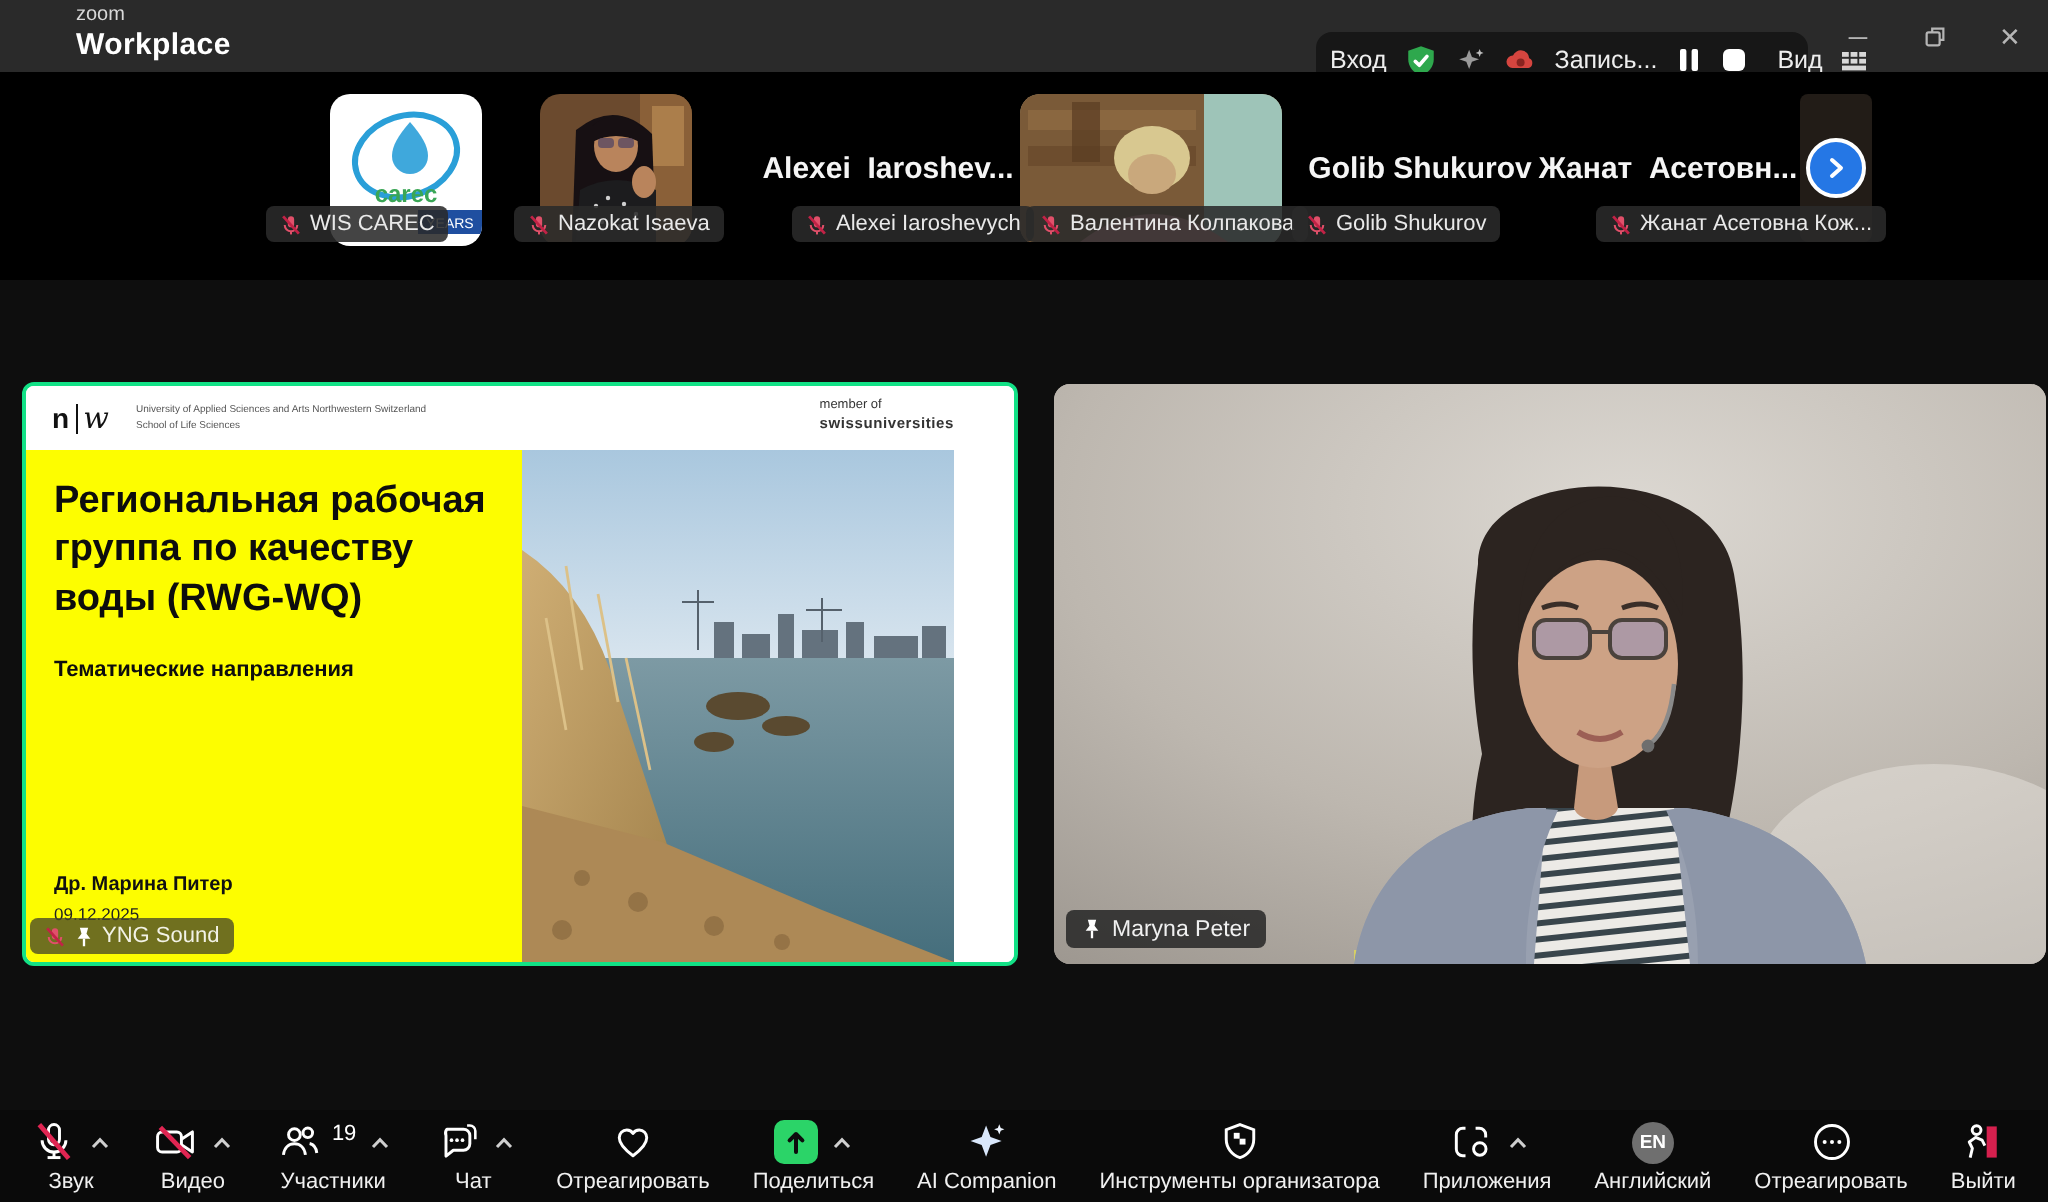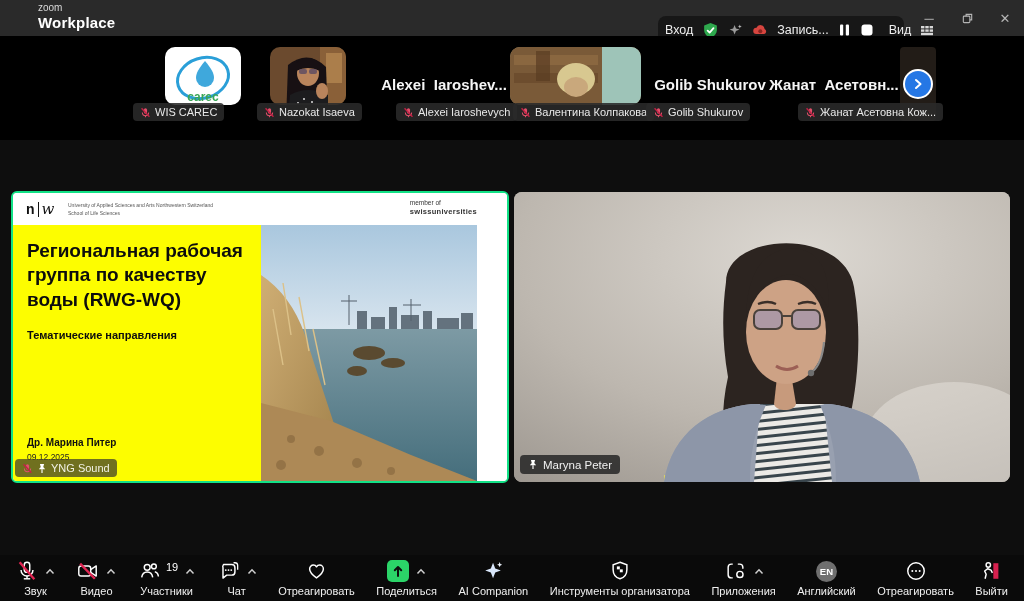--- a/index.html
+++ b/index.html
@@ -10,21 +10,21 @@
   .brand{position:absolute;left:38px;top:3px;color:#fff;line-height:1;}
   .brand .b-small{display:block;font-size:10px;color:#d8d8d8;margin-bottom:2px;}
   .brand .b-large{display:block;font-size:15px;font-weight:700;letter-spacing:.2px;}
   .tb-pill{position:absolute;left:658px;top:4px;width:246px;height:28px;background:#171717;
            border-radius:8px;display:flex;align-items:center;gap:9px;padding:0 7px;box-sizing:border-box;margin-top:12px;}
   .tb-pill .txt{color:#eee;font-size:12.5px;}
   .winbtns{position:absolute;right:0;top:0;height:36px;display:flex;align-items:center;}
   .winbtn{width:38px;height:36px;display:flex;align-items:center;justify-content:center;color:#b5b5b5;font-size:13px;}
   
   .strip{position:absolute;left:0;top:36px;width:1024px;height:104px;background:#000;}
-  .tile{position:absolute;top:11px;height:58px;border-radius:10px;overflow:hidden;}
+  .tile{position:absolute;top:11px;height:76px;border-radius:10px;overflow:hidden;}
   .bigname{position:absolute;top:11px;height:74px;display:flex;align-items:center;justify-content:center;
            color:#f5f5f5;font-size:15px;font-weight:700;white-space:pre;}
   .plabel{position:absolute;top:67px;height:18px;display:flex;align-items:center;gap:4px;
           background:rgba(42,42,42,.88);border-radius:4px;padding:0 7px;color:#e9e9e9;font-size:11px;white-space:nowrap;}
   .nextstrip{position:absolute;left:900px;top:11px;width:36px;height:74px;background:#221c17;border-radius:4px;
              display:flex;align-items:center;justify-content:center;}
   .nextbtn{width:30px;height:30px;border-radius:50%;background:#2577e5;border:2px solid #fff;
            display:flex;align-items:center;justify-content:center;box-sizing:border-box;}
   
   .stage{position:absolute;left:0;top:140px;width:1024px;height:415px;background:#0e0e0e;}
@@ -43,21 +43,21 @@
   .slide-title{position:absolute;left:14px;top:14px;width:226px;color:#0d0d0d;
                font-size:19px;font-weight:800;line-height:1.28;}
   .slide-subtitle{position:absolute;left:14px;top:103px;width:150px;color:#0d0d0d;
                   font-size:11px;font-weight:800;line-height:1.3;}
   .slide-author{position:absolute;left:14px;top:212px;color:#111;font-size:10px;font-weight:800;}
   .slide-date{position:absolute;left:14px;top:227px;color:#222;font-size:8.5px;}
   .slide-photo{position:absolute;left:248px;top:32px;width:216px;height:256px;}
   .slide-white{position:absolute;left:464px;top:32px;width:30px;height:256px;background:#fff;}
   .yng{position:absolute;left:2px;top:266px;height:18px;display:flex;align-items:center;gap:4px;
        background:rgba(72,72,40,.78);border-radius:4px;padding:0 7px;color:#f2f2e6;font-size:11px;}
-  .speaker{position:absolute;left:514px;top:52px;width:496px;height:290px;border-radius:8px;overflow:hidden;background:#b3ada6;}
+  .speaker{position:absolute;left:527px;top:52px;width:496px;height:290px;border-radius:8px;overflow:hidden;background:#b3ada6;}
   .spk-label{position:absolute;left:6px;bottom:8px;height:19px;display:flex;align-items:center;gap:5px;
              background:rgba(38,38,38,.85);border-radius:4px;padding:0 8px;color:#f0f0f0;font-size:11.5px;}
   
   .toolbar{position:absolute;left:0;top:555px;width:1024px;height:46px;background:#0a0a0a;
            display:flex;justify-content:space-between;align-items:flex-start;padding:5px 16px 0;box-sizing:border-box;}
   .titem{display:flex;flex-direction:column;align-items:center;gap:3px;}
   .irow{display:flex;align-items:center;gap:7px;height:22px;}
   .tlabel{color:#f0f0f0;font-size:11px;white-space:nowrap;}
   .count{color:#fff;font-size:11px;margin-left:-2px;align-self:flex-start;margin-top:1px;}
   .en-badge{width:21px;height:21px;border-radius:50%;background:#6f6f6f;color:#fff;font-size:9.5px;font-weight:700;

